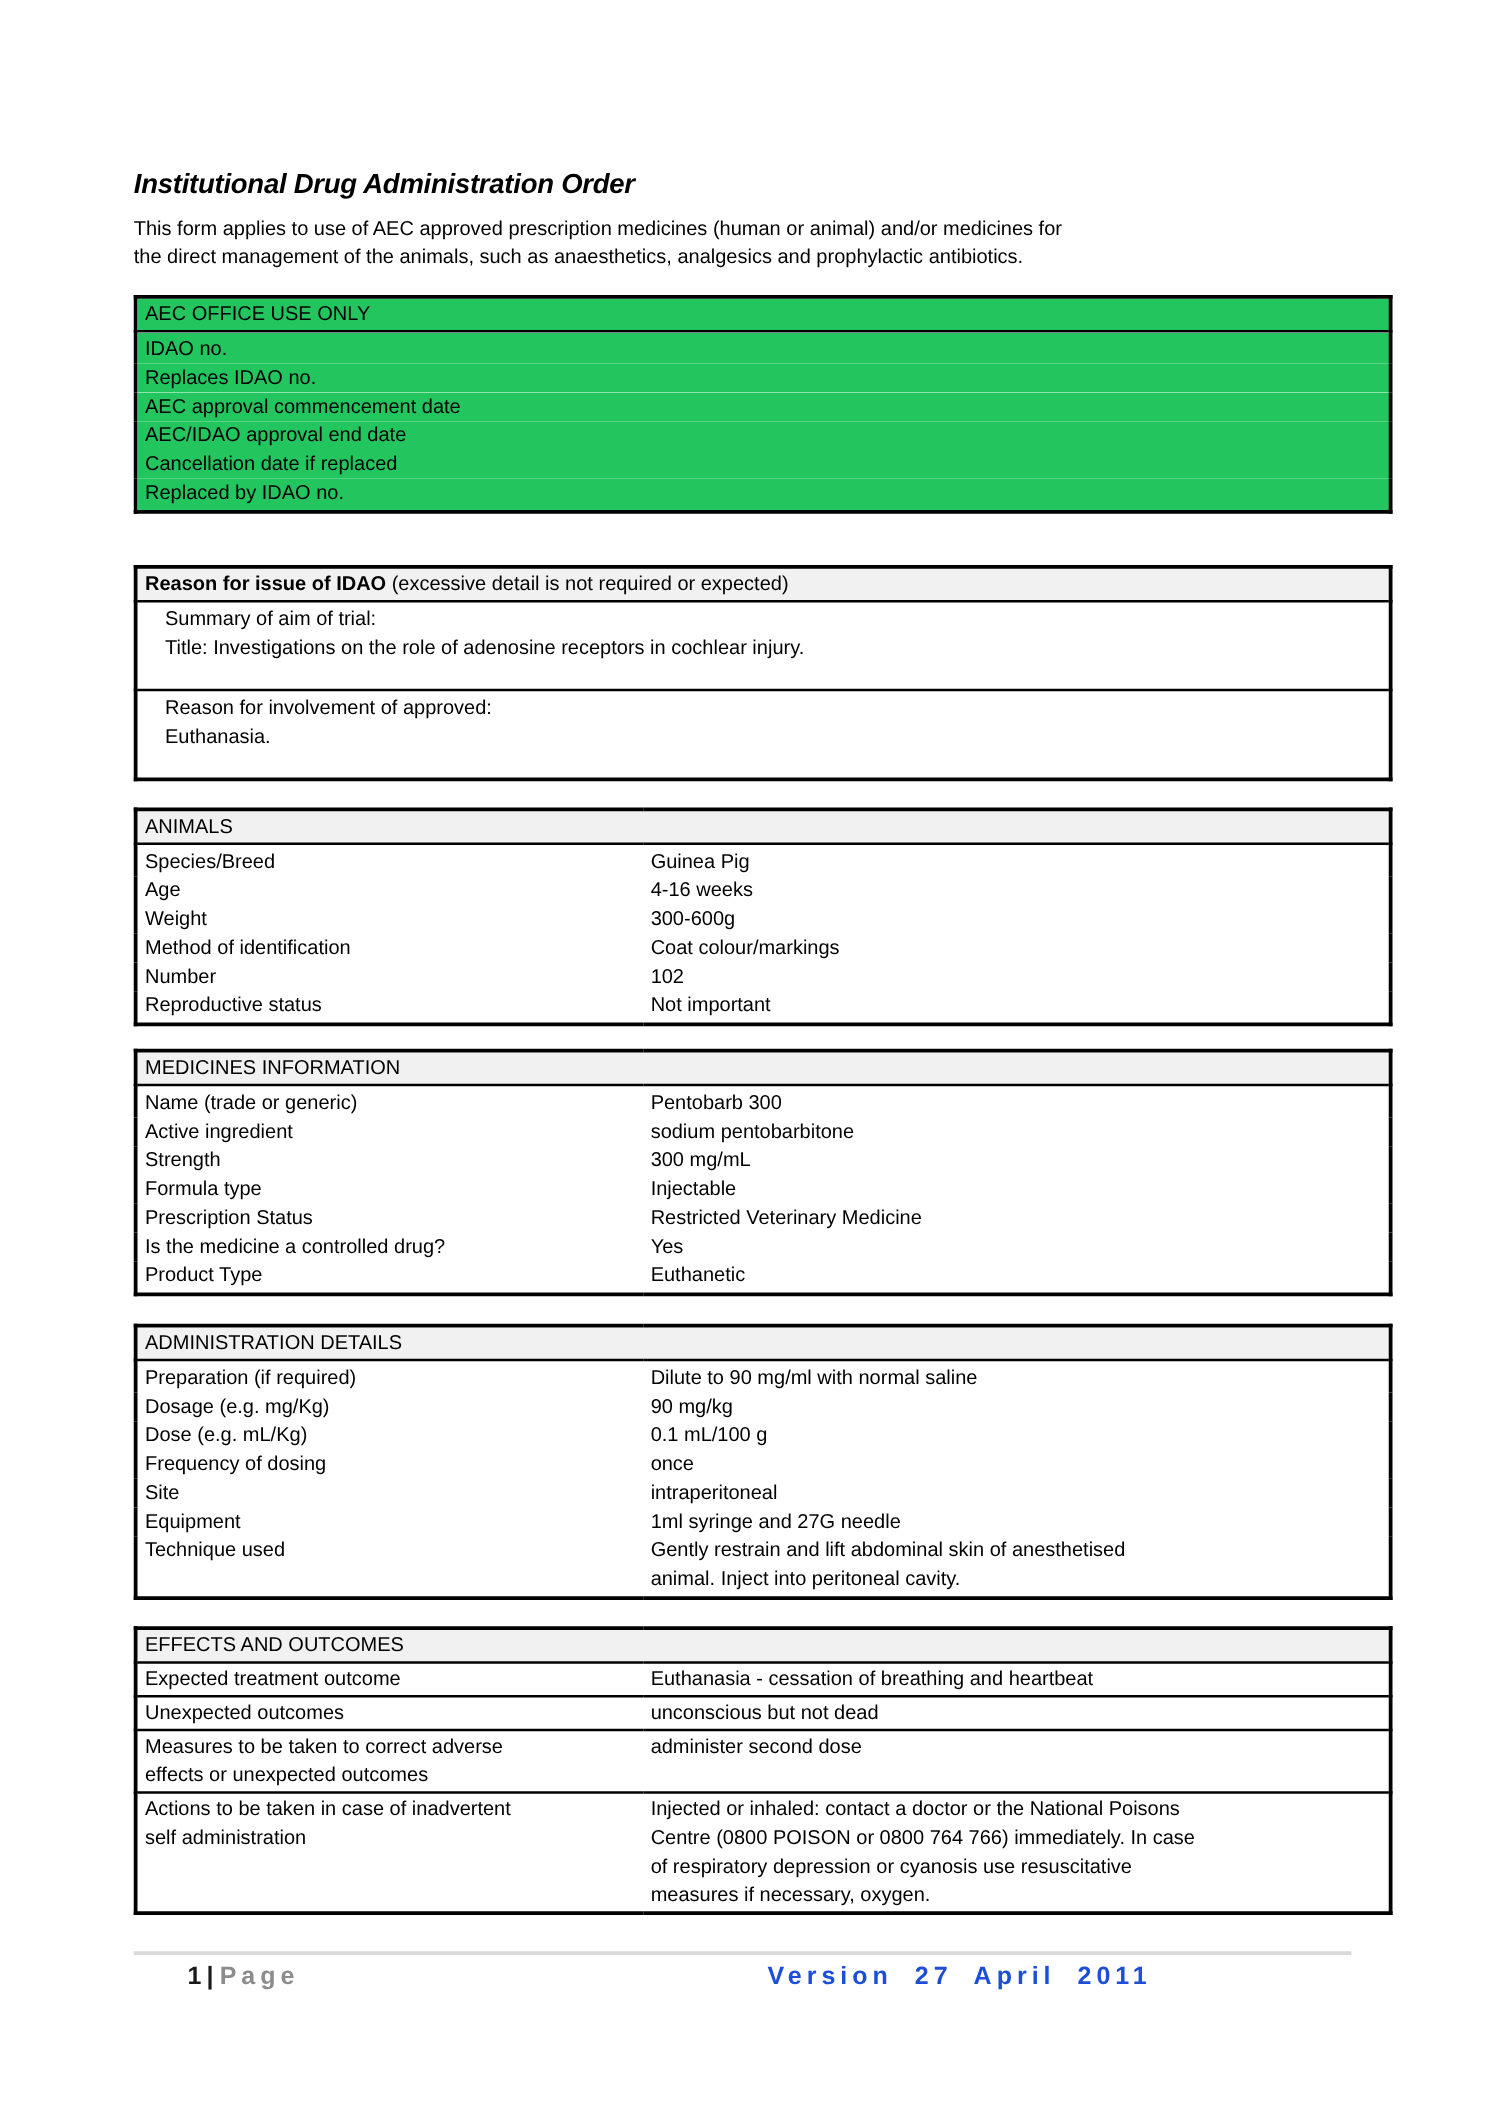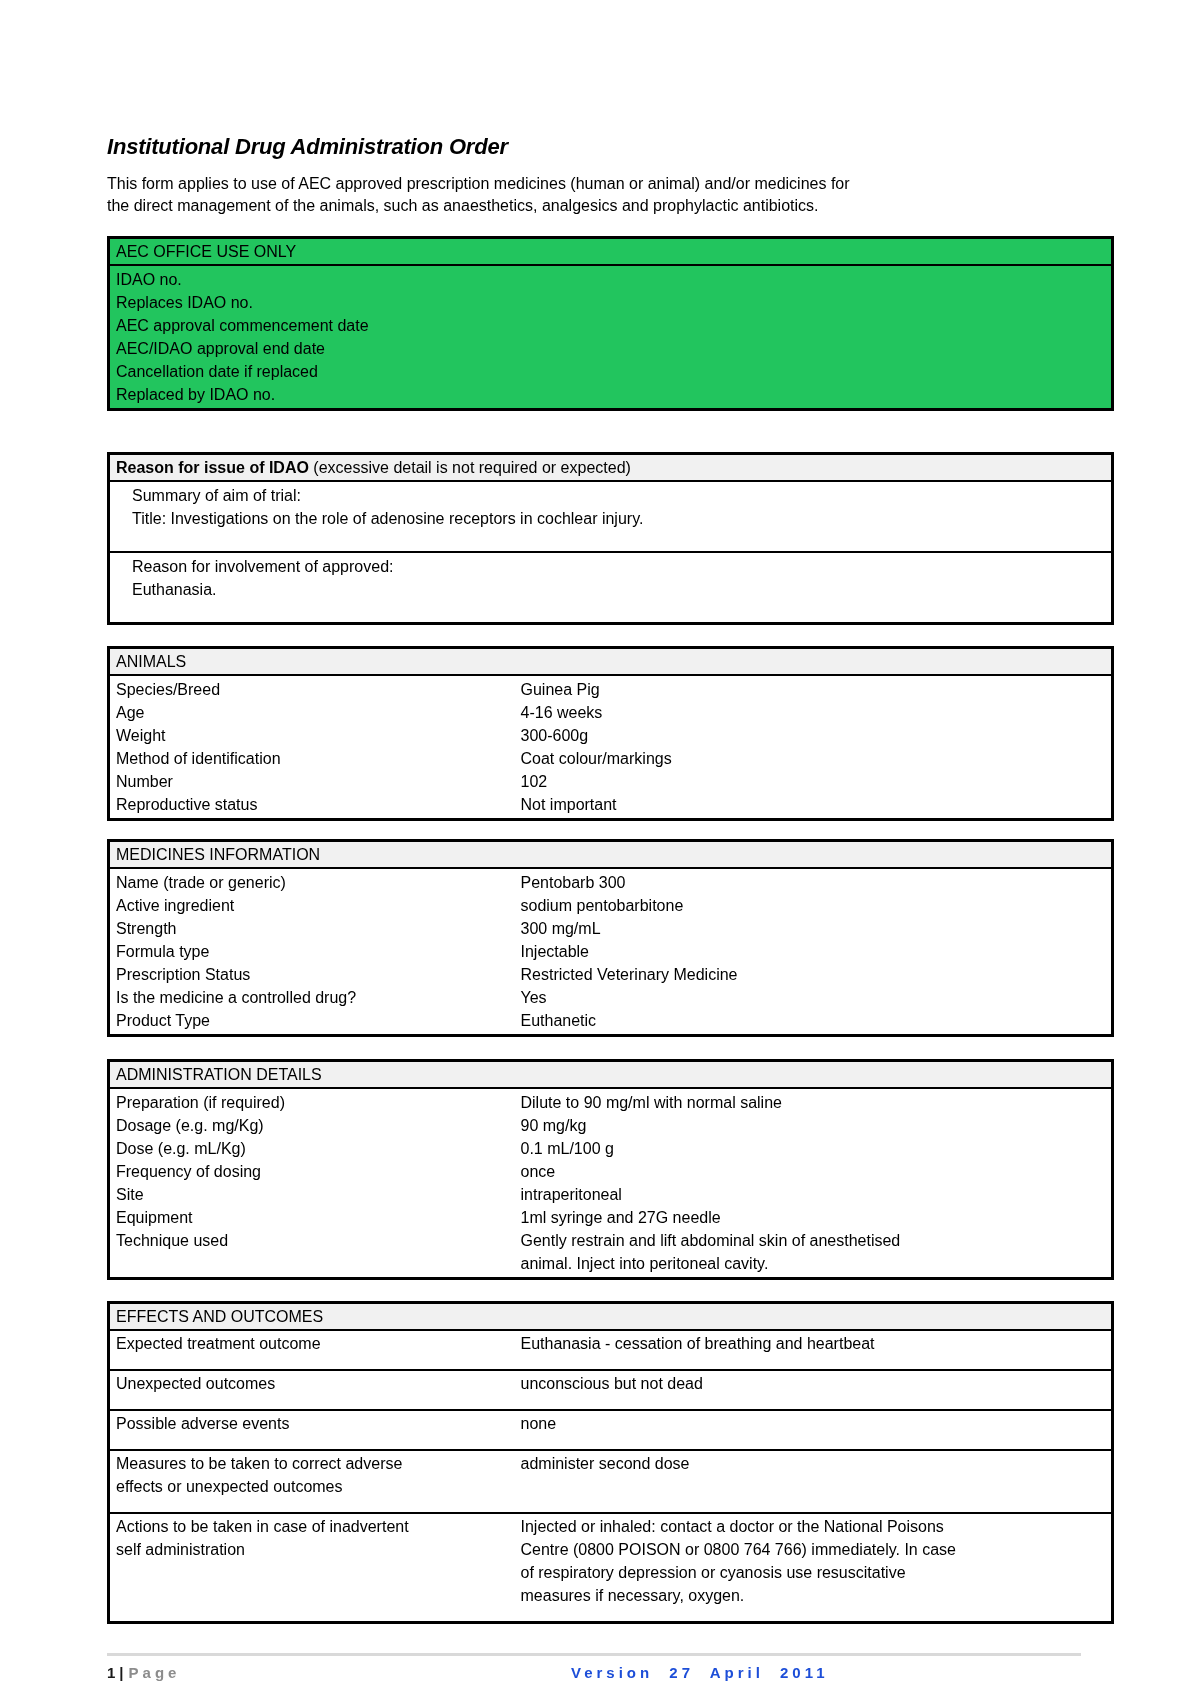--- a/index.html
+++ b/index.html
@@ -64,27 +64,27 @@
     white-space: normal;
   }
   table.reason tr.row-sep td { border-bottom: 2px solid #000; }
 
   
   col.c-label { width: 406px; }
   tr.field-row.first td { padding-top: 2px; }
   tr.field-row.last td { padding-bottom: 2px; }
 
   
-  table.effects tr.data-row td { border-top: 2px solid #000; padding-top: 1px; padding-bottom: 14px; }
+  table.effects tr.data-row td { border-top: 2px solid #000; padding-top: 1px; padding-bottom: 1px; }
   table.effects tr.data-row:first-of-type td { border-top: none; }
   .cell-lines div { line-height: 23px; white-space: nowrap; }
 
   
   .footer-rule { margin-top: 29px; width: 974px; height: 3px; background: #d9d9d9; }
-  .footer-row { position: relative; margin-top: 7px; font-size: 15px; line-height: 20px; }
+  .footer-row { position: relative; margin-top: 7px; font-size: 20px; line-height: 20px; margin-left: 43px; }
   .pg-num { font-weight: bold; letter-spacing: 2px; color: #1a1a1a; }
   .pg-sep { font-weight: bold; color: #1a1a1a; margin: 0 5px 0 2px; }
   .pg-word { font-weight: bold; color: #8c8c8c; letter-spacing: 4px; }
   .version {
     position: absolute; left: 464px; top: 0;
     font-weight: bold; color: #1d4ed8;
     letter-spacing: 4px; word-spacing: 8px;
   }
 </style>
 </head>
@@ -275,24 +275,20 @@
     </tr>
     <tr class="data-row">
       <td>Expected treatment outcome</td>
       <td>Euthanasia - cessation of breathing and heartbeat</td>
     </tr>
     <tr class="data-row">
       <td>Unexpected outcomes</td>
       <td>unconscious but not dead</td>
     </tr>
     <tr class="data-row">
-      <td>Possible adverse events</td>
-      <td>none</td>
-    </tr>
-    <tr class="data-row">
       <td class="cell-lines">
         <div>Measures to be taken to correct adverse</div>
         <div>effects or unexpected outcomes</div>
       </td>
       <td>administer second dose</td>
     </tr>
     <tr class="data-row">
       <td class="cell-lines">
         <div>Actions to be taken in case of inadvertent</div>
         <div>self administration</div>

